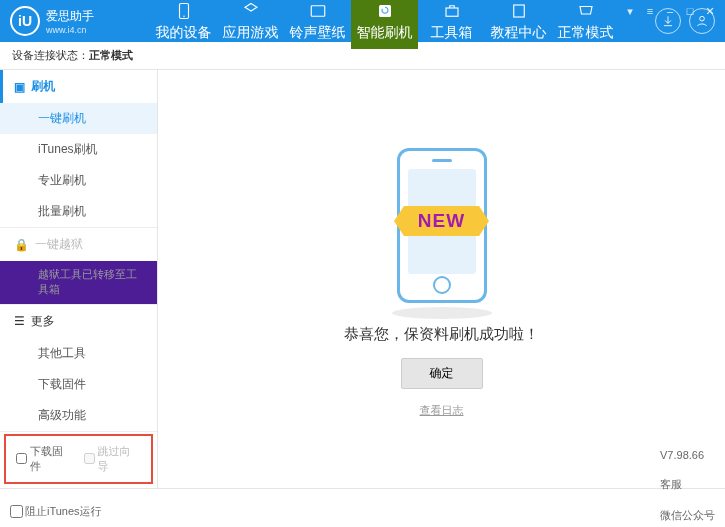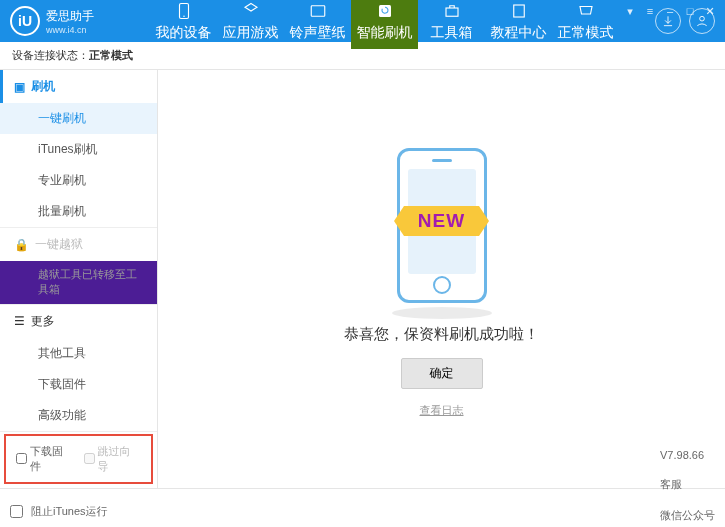--- a/index.html
+++ b/index.html
@@ -55,21 +55,21 @@
 .new-banner::before, .new-banner::after { content:''; position:absolute; top:0; width:0; height:0; border-top:15px solid transparent; border-bottom:15px solid transparent; }
 .new-banner::before { left:-10px; border-right:10px solid #f9c83a; }
 .new-banner::after { right:-10px; border-left:10px solid #f9c83a; }
 .shadow-ellipse { position:absolute; bottom:-8px; width:100px; height:12px; background:rgba(0,0,0,0.08); border-radius:50%; }
 .success-msg { font-size: 15px; color: #333; }
 .confirm-btn { padding: 6px 28px; border: 1px solid #ccc; background: #e5e5e5; font-size: 12px; cursor: pointer; border-radius: 2px; }
 .view-log { font-size: 11px; color: #999; cursor: pointer; text-decoration: underline; }
 
 
 .footer { height: 26px; border-top: 1px solid #e5e5e5; display: flex; align-items: center; padding: 0 10px; font-size: 11px; color: #666; justify-content: space-between; }
-.footer-left { display: flex; align-items: center; gap: 8px; margin-top: 20px; }
+.footer-left { display: flex; align-items: center; gap: 2px; margin-top: 20px; }
 .footer-right { display: flex; gap: 16px; flex-direction: column; }
 .footer-link { cursor: pointer; }
 </style>
 </head>
 <body>
 
 <div class="window-controls">
   <div class="win-ctrl">▾</div>
   <div class="win-ctrl">≡</div>
   <div class="win-ctrl">–</div>

